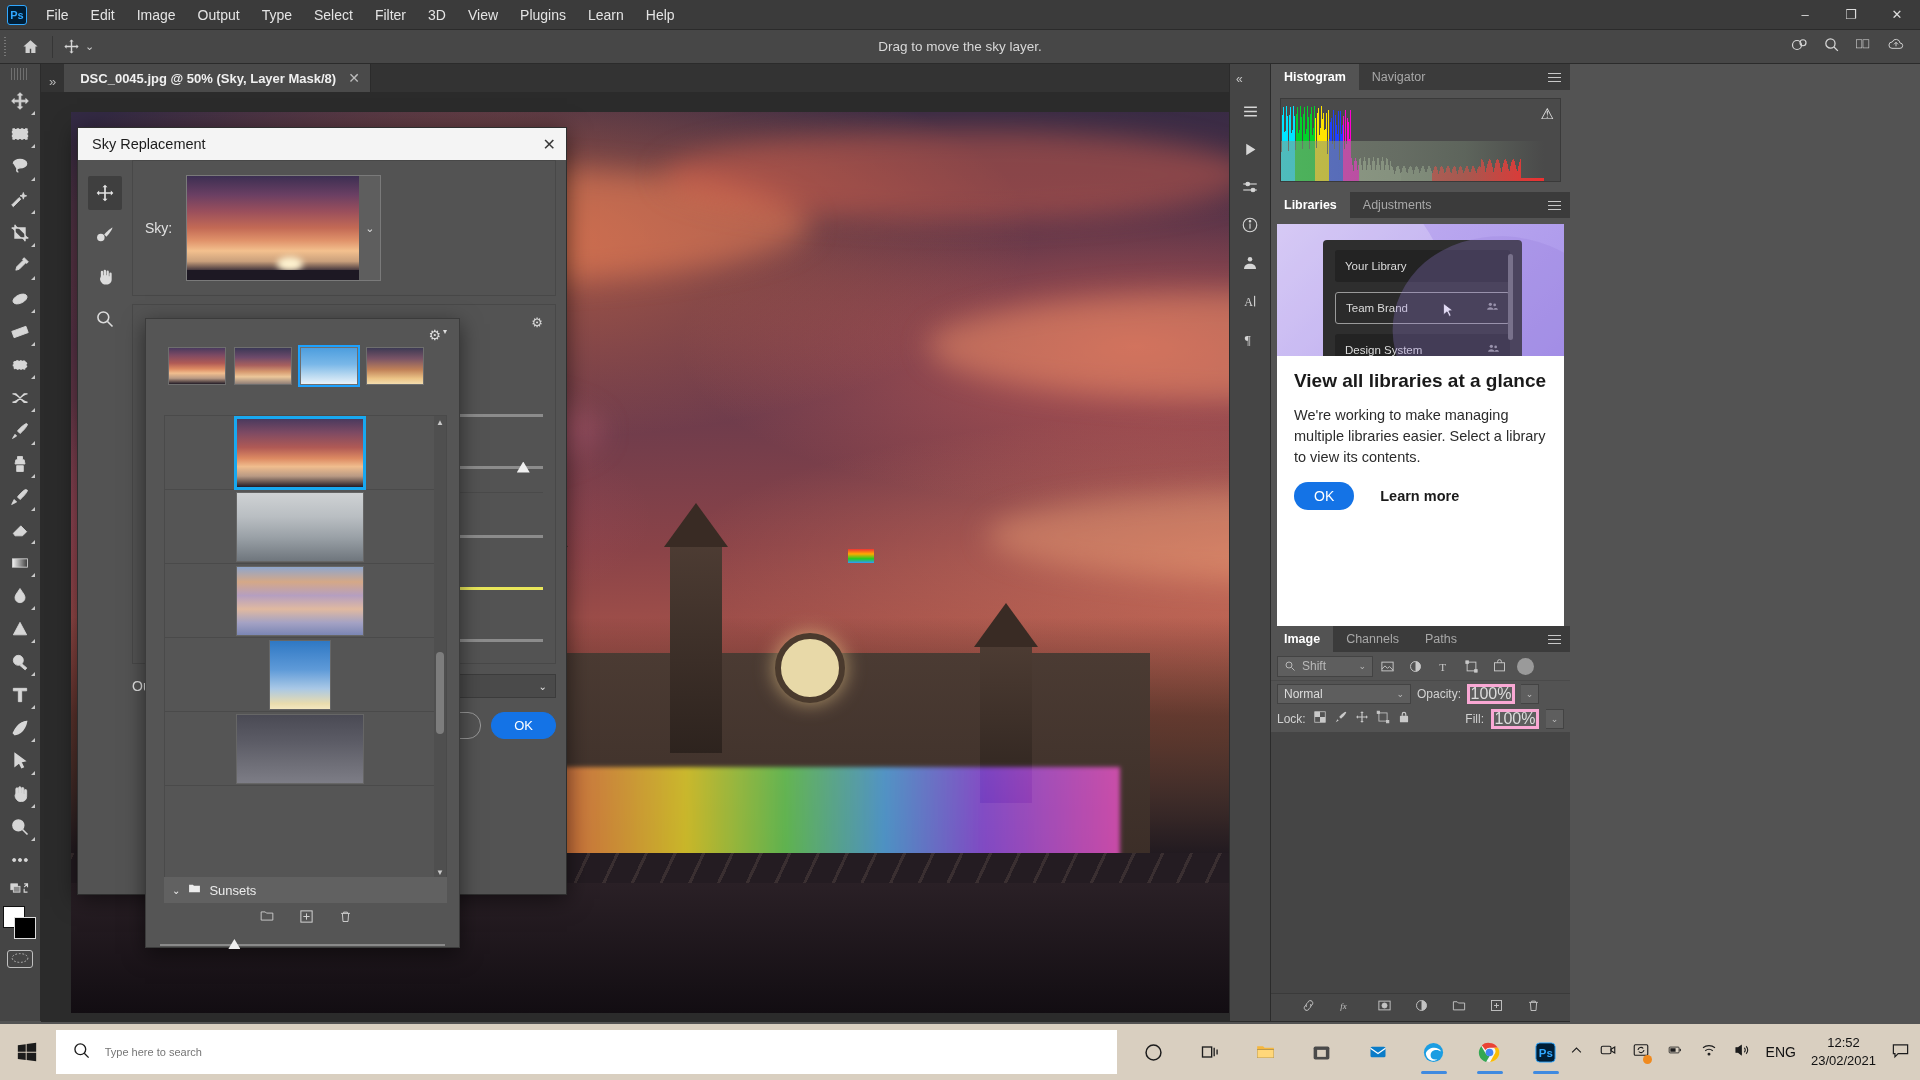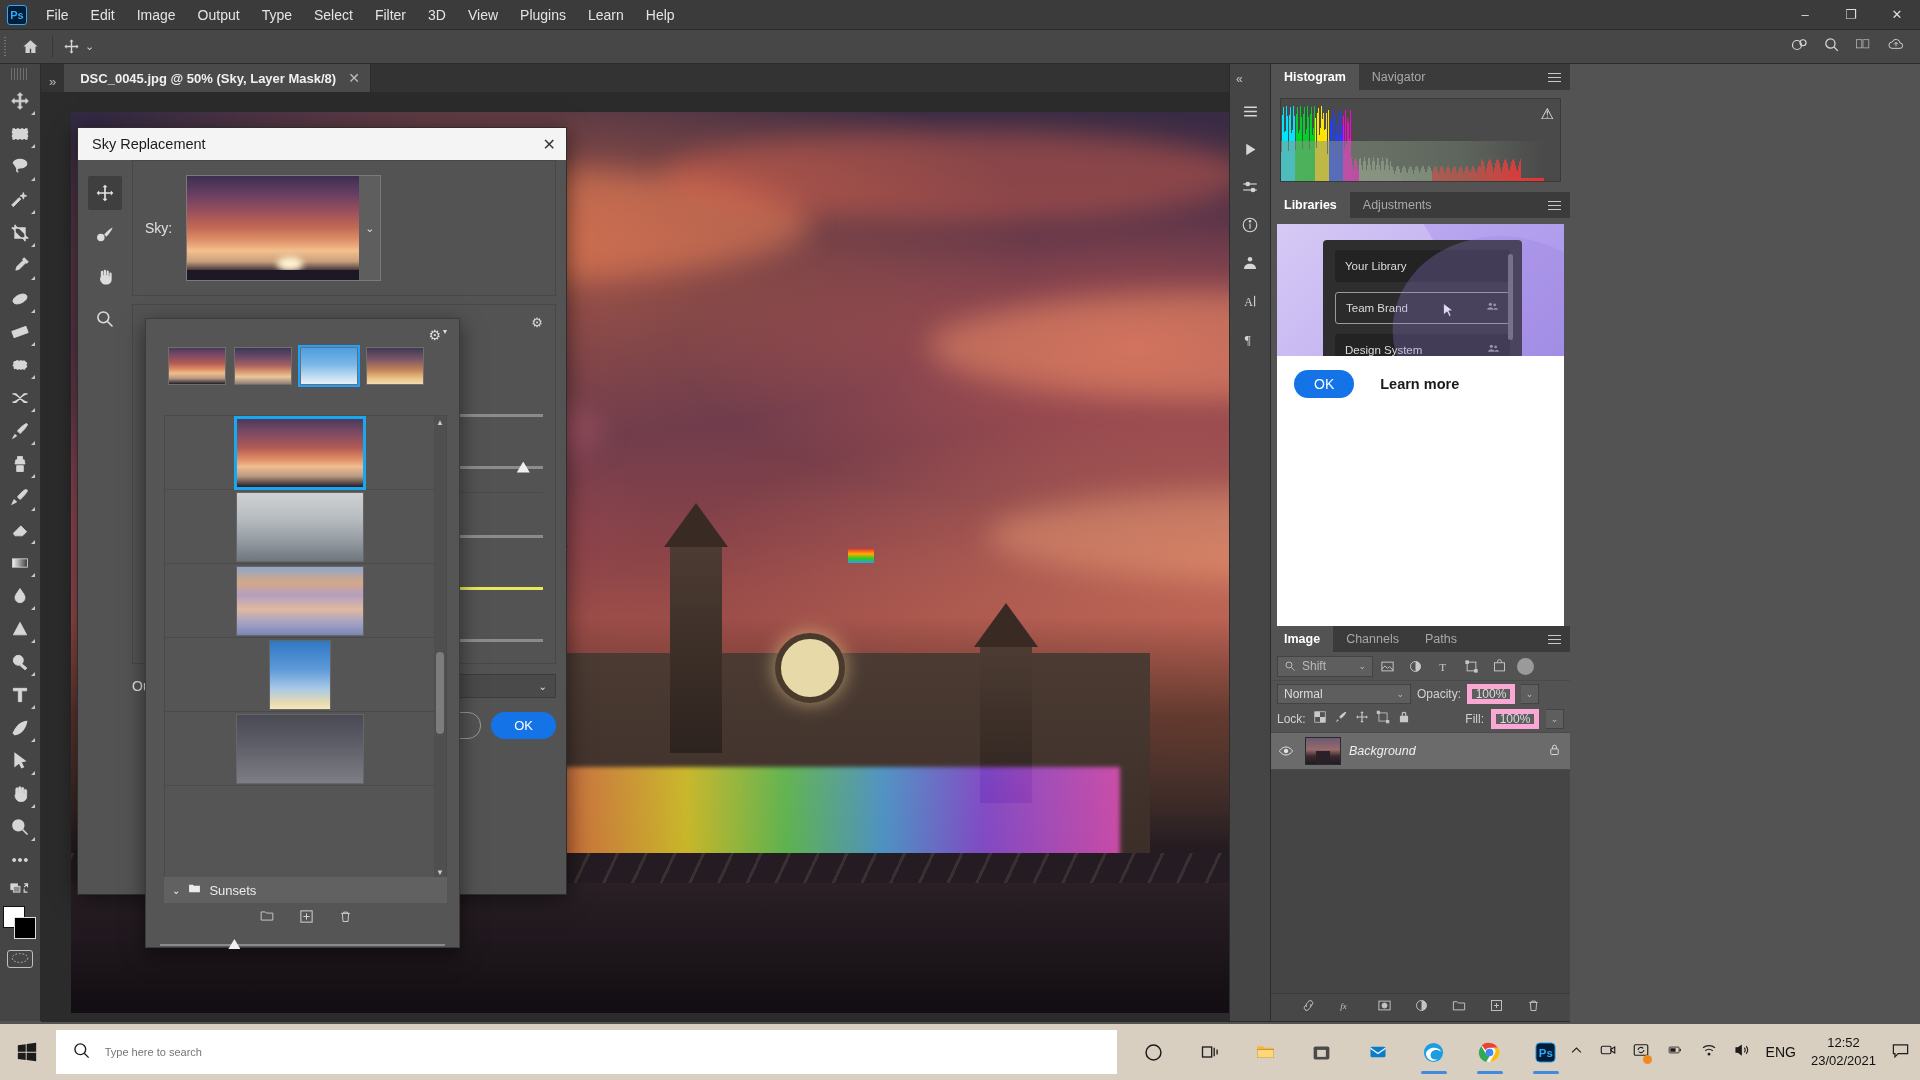--- a/index.html
+++ b/index.html
@@ -210,22 +210,22 @@
     display:flex; align-items:center; height:26px; padding:0 6px; gap:6px; background:#535353;
     border-top:1px solid #4a4a4a;
   }
   .blend-sel {
     background:#5e5e5e; border:1px solid #434343; height:20px; width:134px;
     display:flex;align-items:center;padding:0 6px; color:#dcdcdc; font-size:12px;
   }
   .blend-sel .chev{ margin-left:auto; font-size:9px;color:#bdbdbd; }
   .lbl { color:#d2d2d2; font-size:12px; }
   .numbox {
-    background:#5e5e5e; border:5px solid #f9a8d4; height:20px; width:48px;
-    display:flex;align-items:center;justify-content:center; color:#dcdcdc; font-size:12px;
+    background:#5e5e5e; border:3px solid #f9a8d4; height:20px; width:48px;
+    display:flex;align-items:center;justify-content:center; color:#dcdcdc; font-size:16px;
   }
   .numchev { width:18px;height:20px;background:#5e5e5e;border:1px solid #434343;border-left:none;
      display:flex;align-items:center;justify-content:center;color:#bdbdbd;font-size:9px;}
   .lock-row { display:flex; align-items:center; height:26px; padding:0 6px; gap:7px; background:#535353; }
 
   .layer-item {
     display:flex; align-items:center; height:38px; background:#6b6b6b; padding:0 8px 0 4px; gap:8px;
     border-top:1px solid #4a4a4a; border-bottom:1px solid #4a4a4a;
   }
   .eye { width:22px; display:flex; justify-content:center; color:#e0e0e0; }
@@ -398,20 +398,21 @@
           <path d="M12 3 2 12h3v9h6v-6h2v6h6v-9h3z" fill="#cfcfcf"></path>
         </svg>
     </div>
     <div class="opt-sep"></div>
     <div class="opt-tool">
       <svg viewBox="0 0 24 24" width="17" height="17">
           <path d="M12 2l3 3h-2v6h6V9l3 3-3 3v-2h-6v6h2l-3 3-3-3h2v-6H5v2l-3-3 3-3v2h6V5H9z" fill="#d6d6d6"></path>
         </svg>
       <span style="color:#cfcfcf;font-size:11px">⌄</span>
     </div>
+    <div class="opt-hint">Drag to move the sky layer.</div>
     <div class="opt-right">
       <span>
         <svg viewBox="0 0 24 24" width="18" height="18" fill="none" stroke="#d6d6d6" stroke-width="1.6">
             <circle cx="8" cy="12" r="6"></circle>
             <circle cx="16" cy="9" r="4"></circle>
           </svg>
       </span>
       <span>
         <svg viewBox="0 0 24 24" width="17" height="17" fill="none" stroke="#d6d6d6" stroke-width="1.8">
             <circle cx="10.5" cy="10.5" r="6.5"></circle>
@@ -981,20 +982,24 @@
               </span>
             </div>
             <div class="lib-scroll"></div>
           </div>
           <span style="position:absolute;left:163px;top:78px">
             <svg viewBox="0 0 24 24" width="17" height="17">
                 <path d="M5 2l13 10-5.5.6 3.2 6.4-2.6 1.3-3.2-6.4L5 18z" fill="#fff" stroke="#222" stroke-width="1"></path>
               </svg>
           </span>
         </div>
+        <div class="lib-text">
+          <div class="lib-title">View all libraries at a glance</div>
+          <div class="lib-desc">We're working to make managing multiple libraries easier. Select a library to view its contents.</div>
+        </div>
         <div class="lib-actions">
           <div class="lib-ok">OK</div>
           <div class="lib-learn">Learn more</div>
         </div>
       </div>
     </div>
 
     <div class="panel-tabs">
       <div class="ptab active">Image</div>
       <div class="ptab">Channels</div>
@@ -1074,38 +1079,20 @@
             </svg></span>
         <span><svg viewBox="0 0 24 24" width="14" height="14" fill="#c9c9c9">
               <rect x="5" y="10" width="14" height="11" rx="1.5"></rect>
               <path d="M8 10V7a4 4 0 0 1 8 0v3h-2V7a2 2 0 0 0-4 0v3z"></path>
             </svg></span>
         <span class="lbl" style="margin-left:auto">Fill:</span>
         <div class="numbox">100%</div>
         <div class="numchev">⌄</div>
       </div>
 
-      <div class="layer-item">
-        <span class="eye">
-          <svg viewBox="0 0 24 24" width="16" height="16" fill="none" stroke="#e6e6e6" stroke-width="1.5">
-              <path d="M2 12s4-6 10-6 10 6 10 6-4 6-10 6S2 12 2 12z"></path>
-              <circle cx="12" cy="12" r="2.6" fill="#e6e6e6"></circle>
-            </svg>
-        </span>
-        <span class="layer-thumb">
-            <span class="lt-bld"></span>
-          </span>
-        <span class="layer-name">Background</span>
-        <span class="layer-lock">
-          <svg viewBox="0 0 24 24" width="15" height="15" fill="none" stroke="#d8d8d8" stroke-width="1.6">
-              <rect x="6" y="11" width="12" height="9" rx="1.4"></rect>
-              <path d="M9 11V8a3 3 0 0 1 6 0v3"></path>
-            </svg>
-        </span>
-      </div>
 
       <div class="layers-footer">
         <span><svg viewBox="0 0 24 24" width="15" height="15" fill="none" stroke="#c4c4c4" stroke-width="1.6">
               <path d="M9 14a4 4 0 0 1 0-5l2-2a4 4 0 1 1 5 5l-1 1"></path>
               <path d="M15 10a4 4 0 0 1 0 5l-2 2a4 4 0 1 1-5-5l1-1"></path>
             </svg></span>
         <span><svg viewBox="0 0 24 24" width="17" height="15">
               <text x="2" y="17" font-size="14" fill="#c4c4c4" font-style="italic" font-family="Liberation Serif, serif">fx</text>
             </svg></span>
         <span><svg viewBox="0 0 24 24" width="15" height="15" fill="none" stroke="#c4c4c4" stroke-width="1.5">

